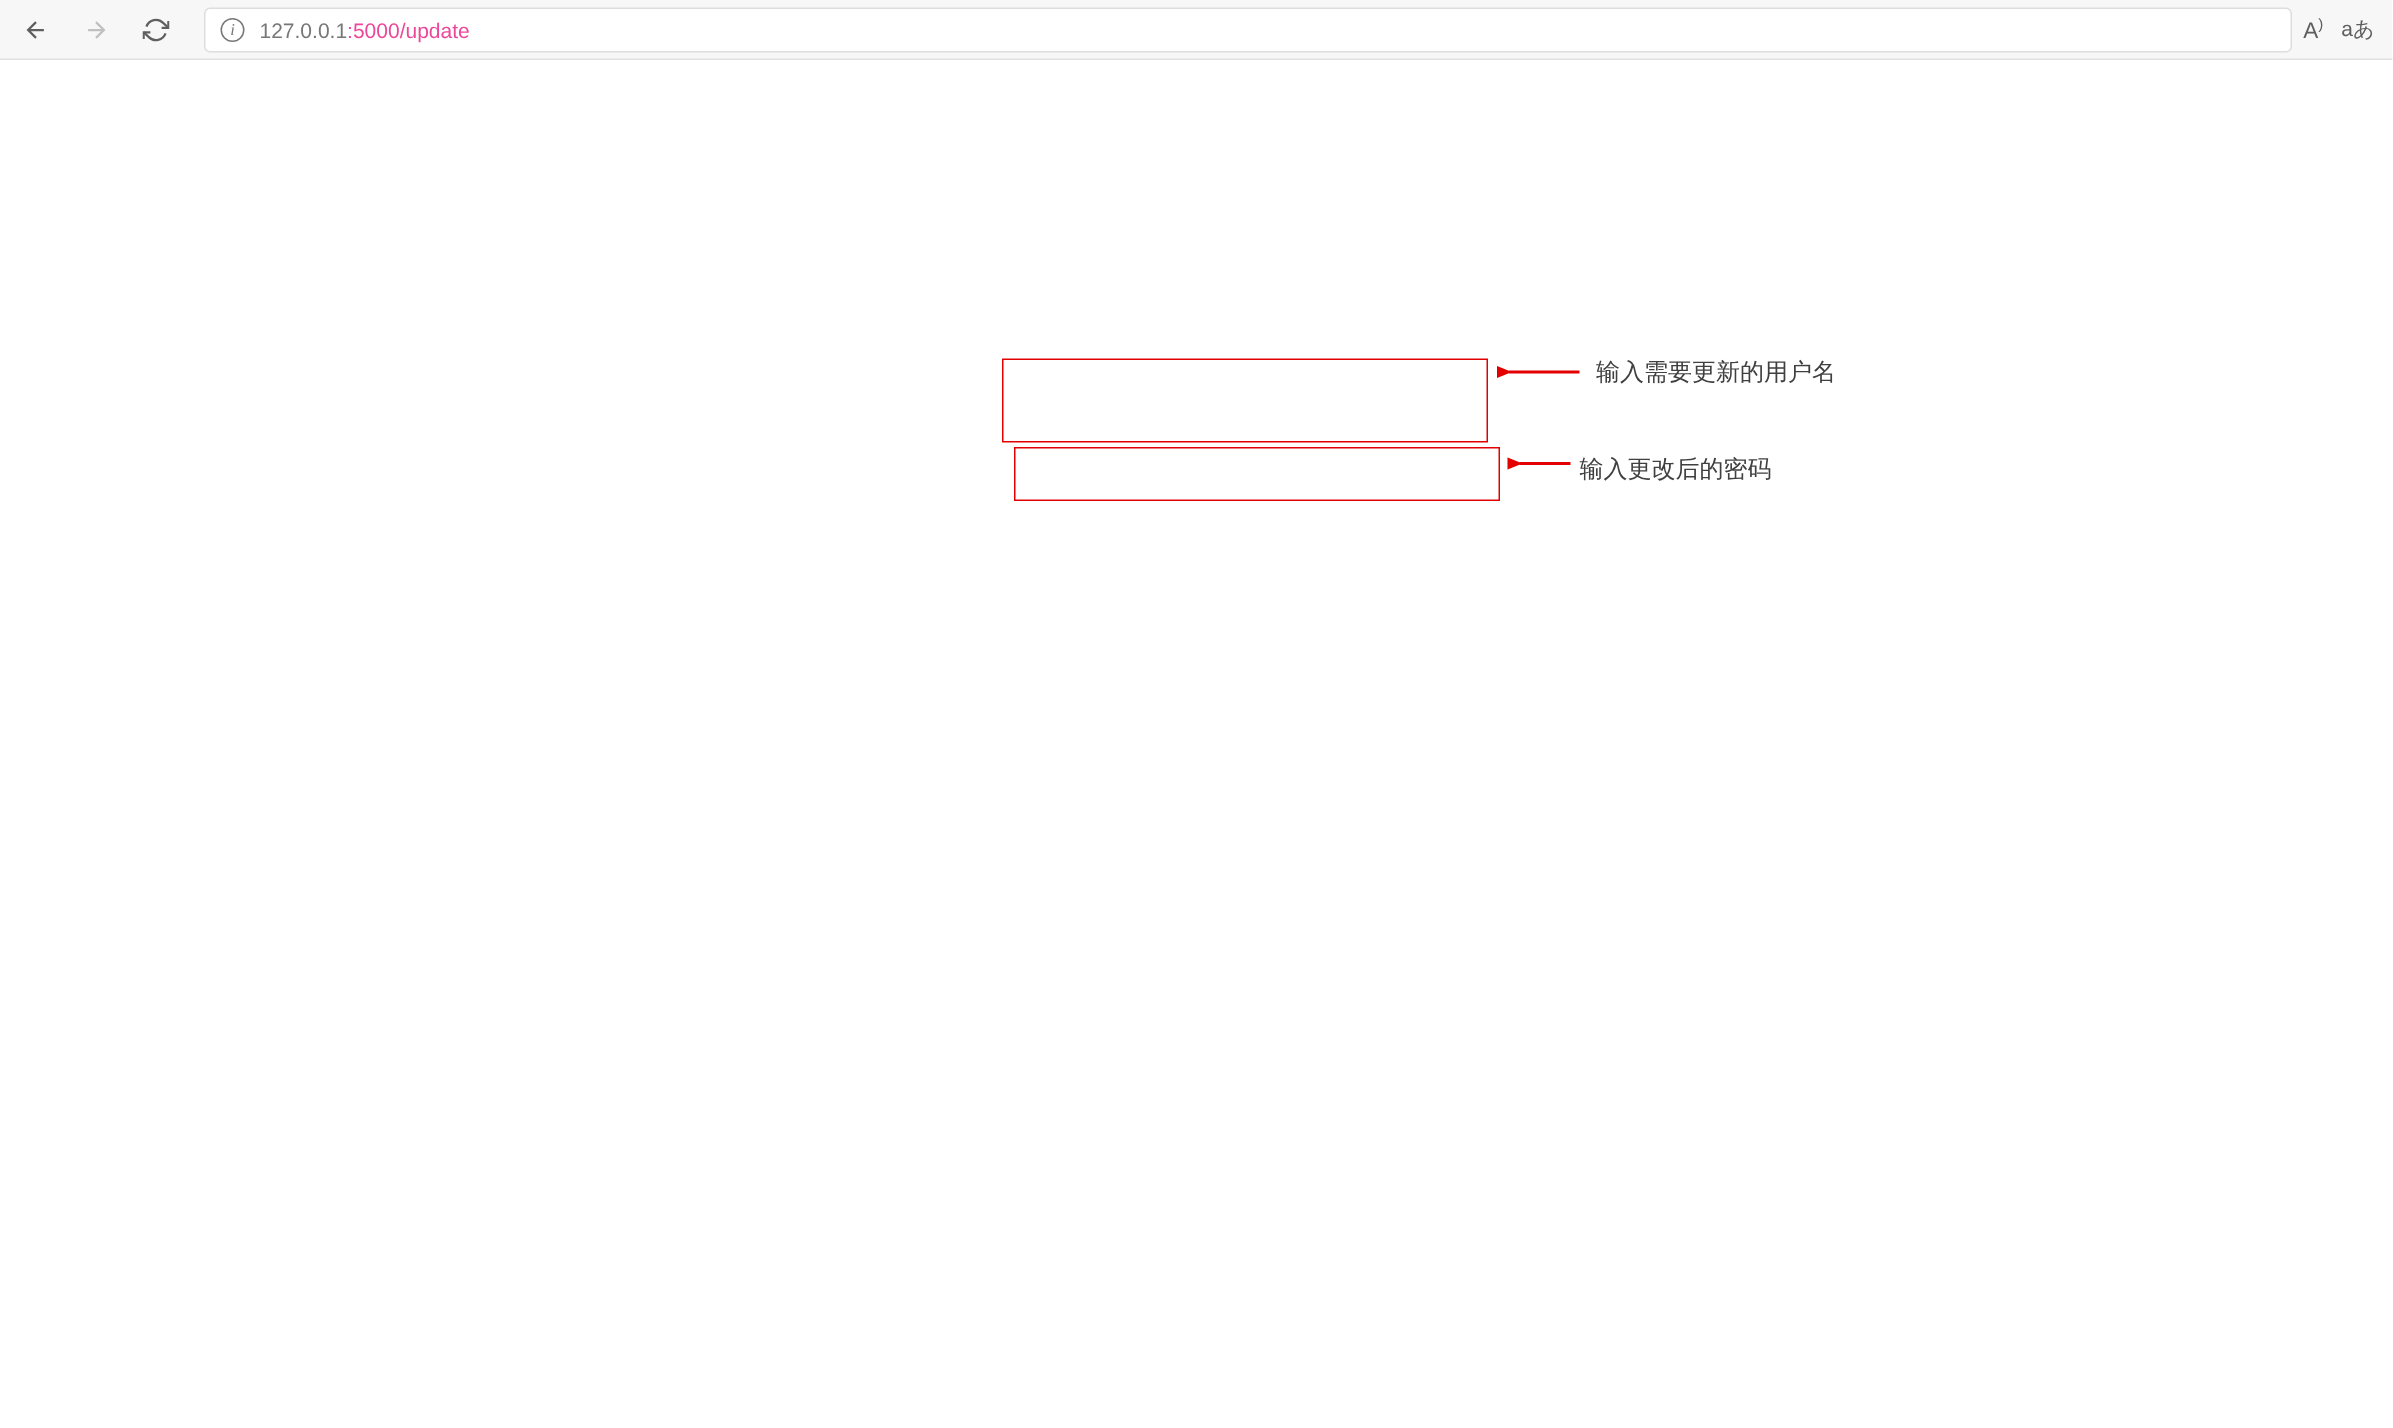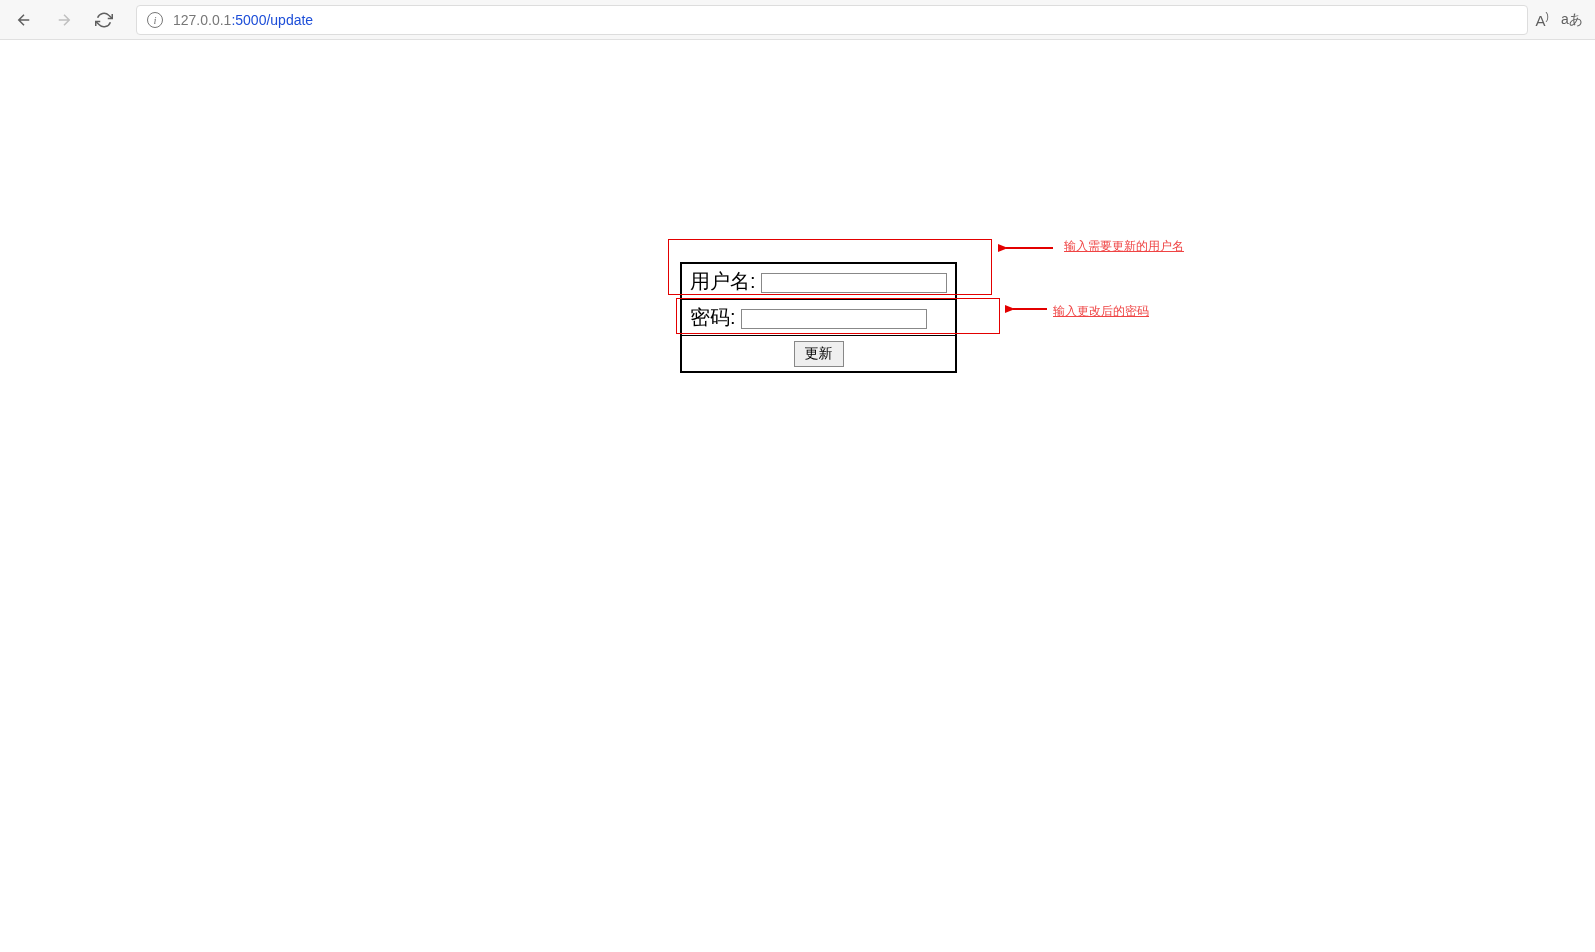--- a/index.html
+++ b/index.html
@@ -64,21 +64,21 @@
       font-size: 11px;
       color: #777;
       font-family: serif;
       font-style: italic;
     }
     .url-text {
       font-size: 14px;
       color: #777;
     }
     .url-text .path {
-      color: #1d4ed8;
+      color: #ec4899;
     }
     .toolbar-right {
       display: flex;
       align-items: center;
       gap: 12px;
       padding-right: 4px;
       color: #5f5f5f;
       font-size: 14px;
     }
     .content-area {
@@ -145,25 +145,24 @@
     .arrow-1 {
       left: 998px;
       top: 198px;
     }
     .arrow-2 {
       left: 1005px;
       top: 259px;
     }
     .annotation-label {
       position: absolute;
-      color: #ef4444;
-      font-size: 12px;
+      color: #404040;
+      font-size: 16px;
       font-family: "Microsoft YaHei", Arial, sans-serif;
       pointer-events: none;
-      text-decoration: underline;
     }
     .label-1 {
       left: 1064px;
       top: 198px;
     }
     .label-2 {
       left: 1053px;
       top: 263px;
     }
   </style>
@@ -195,41 +194,20 @@
   </div>
   <div class="toolbar-right">
     <span style="font-size:15px;">
       <span>A</span><sup style="font-size:10px;">)</sup>
     </span>
     <span>aあ</span>
   </div>
 </div>
 
 <div class="content-area">
-  <table class="form-table">
-    <tbody>
-        <tr>
-      <td>
-        <span>用户名:</span>
-        <input type="text" style="">
-      </td>
-    </tr>
-    <tr>
-      <td>
-        <span>密码:</span>
-        <input type="text" style="">
-      </td>
-    </tr>
-    <tr>
-      <td class="center">
-        <button class="submit-btn">更新</button>
-      </td>
-    </tr>
-  </tbody>
-    </table>
 
   <div class="annotation-box-1"></div>
   <div class="annotation-box-2"></div>
 
   <svg class="arrow arrow-1" width="60" height="20">
     <defs>
       <marker id="ah1" markerWidth="10" markerHeight="8" refX="1" refY="4" orient="auto">
         <polygon points="10 0, 0 4, 10 8" fill="#e30000"></polygon>
       </marker>
     </defs>

